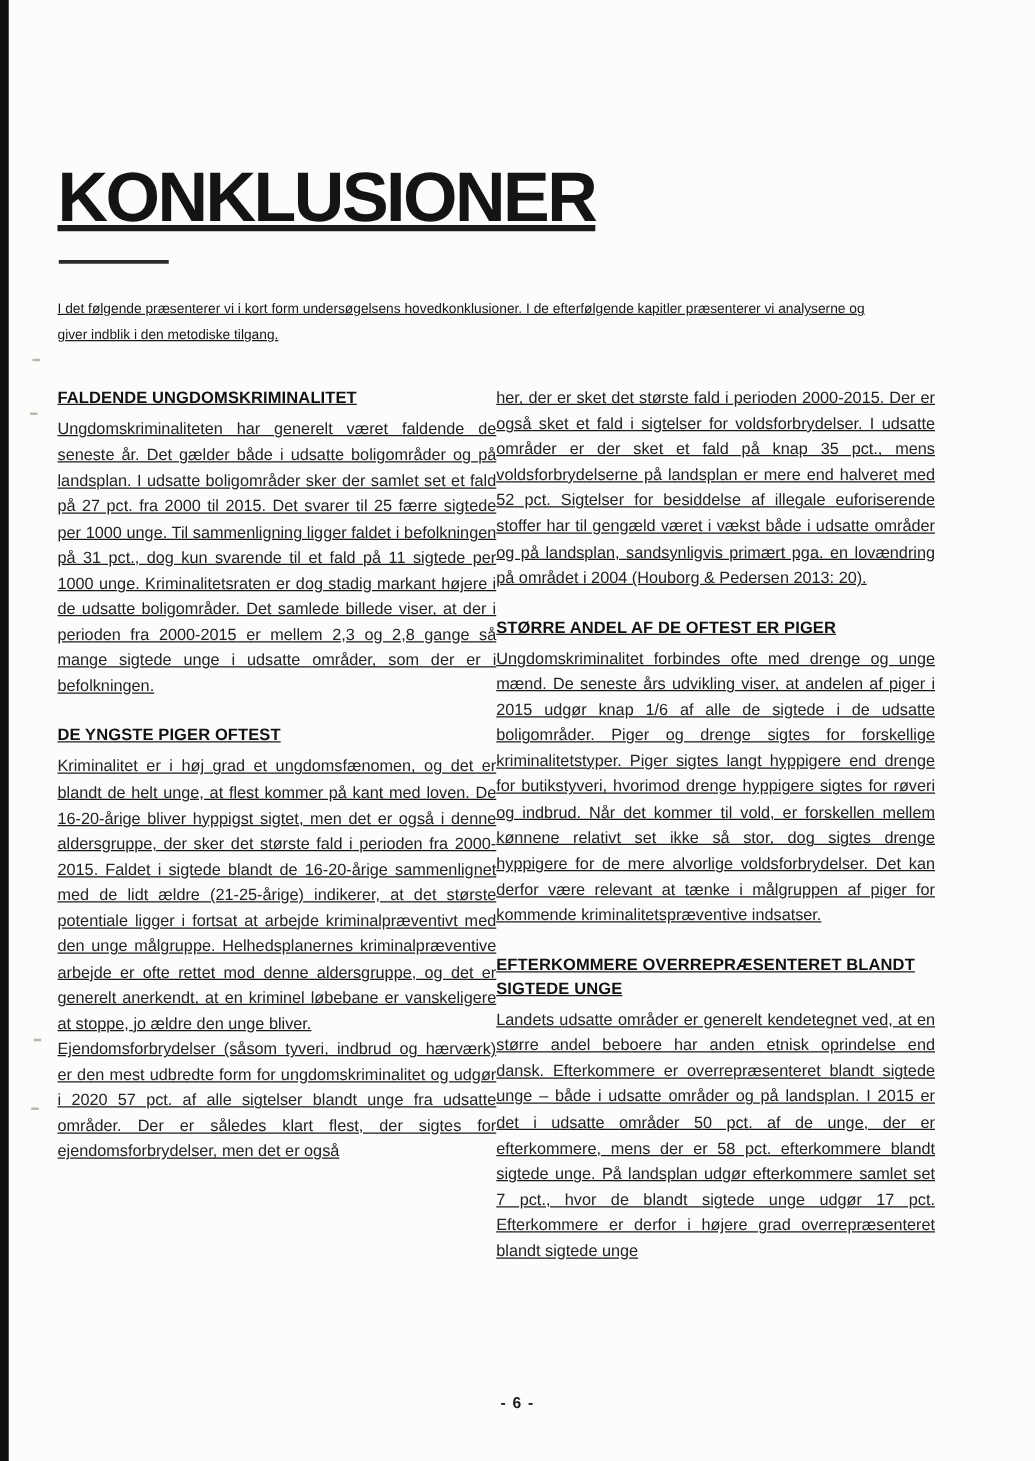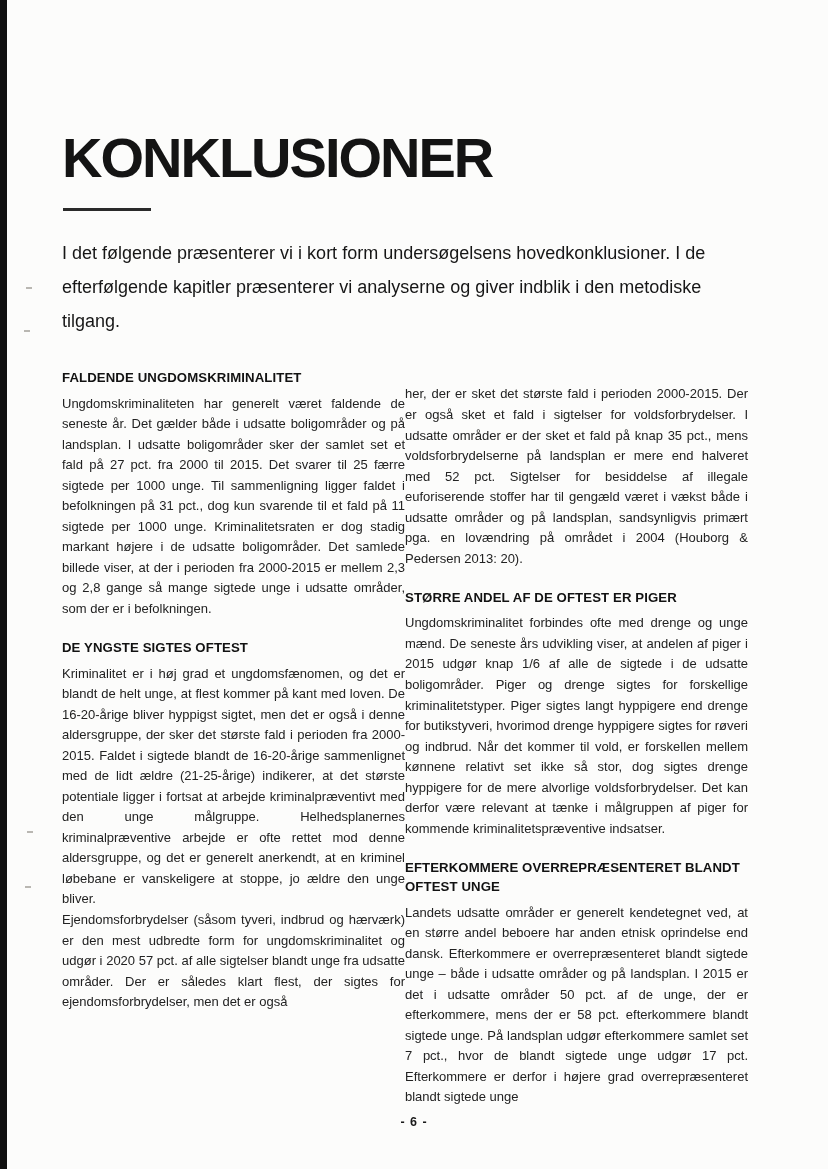--- a/index.html
+++ b/index.html
@@ -31,39 +31,40 @@
     width: 6px;
     height: 2px;
     background: #b9b7b2;
   }
   .mark-1 { left: 26px; top: 287px; }
   .mark-2 { left: 24px; top: 330px; }
   .mark-3 { left: 27px; top: 831px; }
   .mark-4 { left: 25px; top: 886px; }
   .content {
     position: relative;
-    padding: 0 80px 0 62px;
+    padding: 0 80px 0 46px;
+    text-decoration: underline;
   }
   h1.doc-title {
     margin: 130px 0 0 0;
     font-size: 56px;
     line-height: 1;
     font-weight: bold;
     letter-spacing: -2px;
     color: #141414;
   }
   .title-rule {
     width: 88px;
     height: 3px;
     background: #2a2a2a;
     margin: 22px 0 0 1px;
   }
   p.intro {
     margin: 26px 0 0 0;
-    font-size: 18px;
+    font-size: 11px;
     line-height: 1.88;
     color: #161616;
     max-width: 660px;
   }
   .columns {
     display: flex;
     margin-top: 30px;
   }
   .col {
     flex: 1 1 0;
@@ -79,21 +80,21 @@
     color: #121212;
   }
   .section:first-child h2.sec-heading { margin-top: 0; }
   p.sec-body {
     margin: 0;
     font-size: 13px;
     line-height: 1.58;
     text-align: justify;
     color: #222222;
   }
-  p.cont { margin-top: 16px; }
+  p.cont { margin-top: 0; }
   .page-number {
     position: absolute;
     left: 0;
     bottom: 40px;
     width: 100%;
     text-align: center;
     font-size: 12.5px;
     font-weight: bold;
     letter-spacing: 1px;
     color: #1a1a1a;
@@ -120,41 +121,41 @@
     <div class="columns">
 
       <div class="col">
 
         <div class="section">
           <h2 class="sec-heading">FALDENDE UNGDOMSKRIMINALITET</h2>
           <p class="sec-body">Ungdomskriminaliteten har generelt været faldende de seneste år. Det gælder både i udsatte boligområder og på landsplan. I udsatte boligområder sker der samlet set et fald på 27 pct. fra 2000 til 2015. Det svarer til 25 færre sigtede per 1000 unge. Til sammenligning ligger faldet i befolkningen på 31 pct., dog kun svarende til et fald på 11 sigtede per 1000 unge. Kriminalitetsraten er dog stadig markant højere i de udsatte boligområder. Det samlede billede viser, at der i perioden fra 2000-2015 er mellem 2,3 og 2,8 gange så mange sigtede unge i udsatte områder, som der er i befolkningen.</p>
         </div>
 
         <div class="section">
-          <h2 class="sec-heading">DE YNGSTE SIGTES OFTEST</h2>
+          <h2 class="sec-heading">DE YNGSTE PIGER OFTEST</h2>
           <p class="sec-body">Kriminalitet er i høj grad et ungdomsfænomen, og det er blandt de helt unge, at flest kommer på kant med loven. De 16-20-årige bliver hyppigst sigtet, men det er også i denne aldersgruppe, der sker det største fald i perioden fra 2000-2015. Faldet i sigtede blandt de 16-20-årige sammenlignet med de lidt ældre (21-25-årige) indikerer, at det største potentiale ligger i fortsat at arbejde kriminalpræventivt med den unge målgruppe. Helhedsplanernes kriminalpræventive arbejde er ofte rettet mod denne aldersgruppe, og det er generelt anerkendt, at en kriminel løbebane er vanskeligere at stoppe, jo ældre den unge bliver.</p>
         </div>
 
         <div class="section">
           <p class="sec-body">Ejendomsforbrydelser (såsom tyveri, indbrud og hærværk) er den mest udbredte form for ungdomskriminalitet og udgør i 2020 57 pct. af alle sigtelser blandt unge fra udsatte områder. Der er således klart flest, der sigtes for ejendomsforbrydelser, men det er også</p>
         </div>
 
       </div>
 
       <div class="col">
 
         <p class="sec-body cont">her, der er sket det største fald i perioden 2000-2015. Der er også sket et fald i sigtelser for voldsforbrydelser. I udsatte områder er der sket et fald på knap 35 pct., mens voldsforbrydelserne på landsplan er mere end halveret med 52 pct. Sigtelser for besiddelse af illegale euforiserende stoffer har til gengæld været i vækst både i udsatte områder og på landsplan, sandsynligvis primært pga. en lovændring på området i 2004 (Houborg &amp; Pedersen 2013: 20).</p>
 
         <div class="section">
           <h2 class="sec-heading">STØRRE ANDEL AF DE OFTEST ER PIGER</h2>
           <p class="sec-body">Ungdomskriminalitet forbindes ofte med drenge og unge mænd. De seneste års udvikling viser, at andelen af piger i 2015 udgør knap 1/6 af alle de sigtede i de udsatte boligområder. Piger og drenge sigtes for forskellige kriminalitetstyper. Piger sigtes langt hyppigere end drenge for butikstyveri, hvorimod drenge hyppigere sigtes for røveri og indbrud. Når det kommer til vold, er forskellen mellem kønnene relativt set ikke så stor, dog sigtes drenge hyppigere for de mere alvorlige voldsforbrydelser. Det kan derfor være relevant at tænke i målgruppen af piger for kommende kriminalitetspræventive indsatser.</p>
         </div>
 
         <div class="section">
-          <h2 class="sec-heading">EFTERKOMMERE OVERREPRÆSENTERET BLANDT OFTEST UNGE</h2>
+          <h2 class="sec-heading">EFTERKOMMERE OVERREPRÆSENTERET BLANDT SIGTEDE UNGE</h2>
           <p class="sec-body">Landets udsatte områder er generelt kendetegnet ved, at en større andel beboere har anden etnisk oprindelse end dansk. Efterkommere er overrepræsenteret blandt sigtede unge – både i udsatte områder og på landsplan. I 2015 er det i udsatte områder 50 pct. af de unge, der er efterkommere, mens der er 58 pct. efterkommere blandt sigtede unge. På landsplan udgør efterkommere samlet set 7 pct., hvor de blandt sigtede unge udgør 17 pct. Efterkommere er derfor i højere grad overrepræsenteret blandt sigtede unge</p>
         </div>
 
       </div>
 
     </div>
 
   </div>
 
   <div class="page-number">- 6 -</div>

